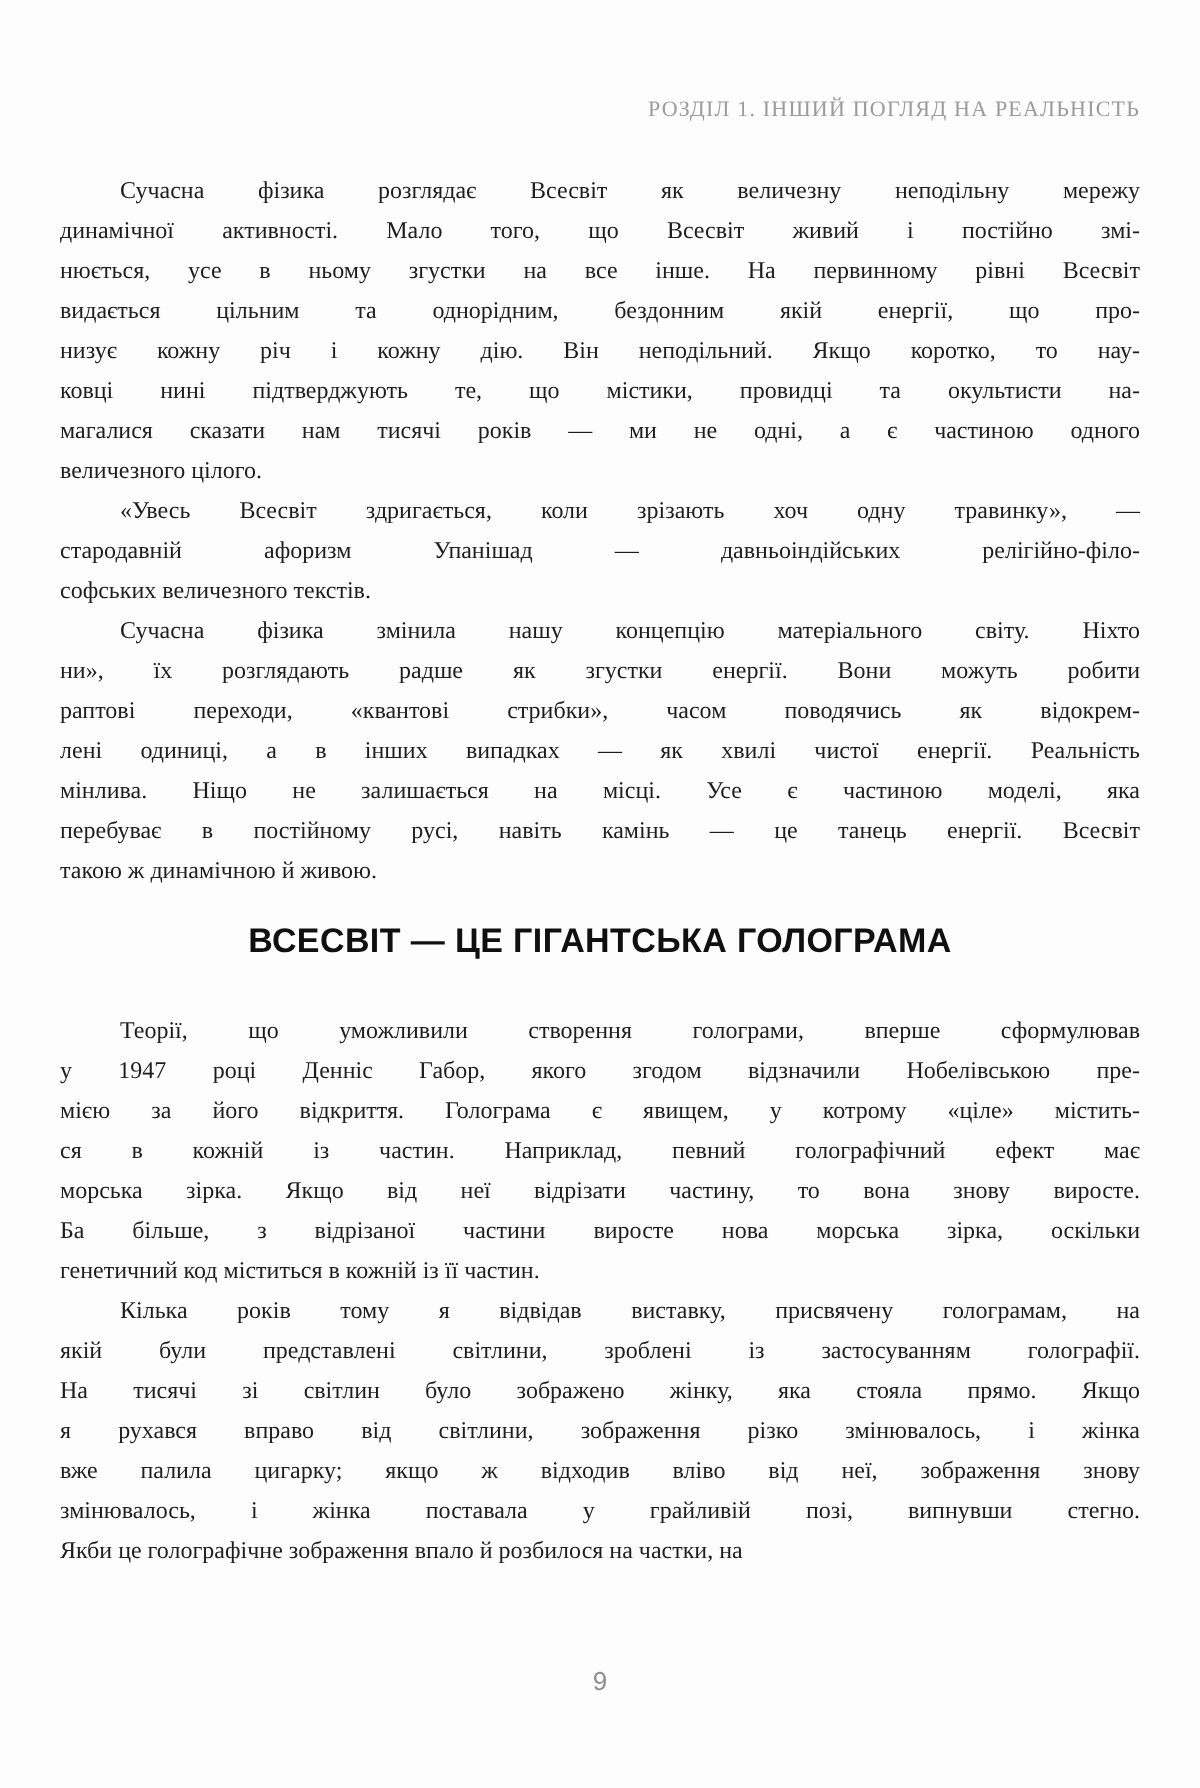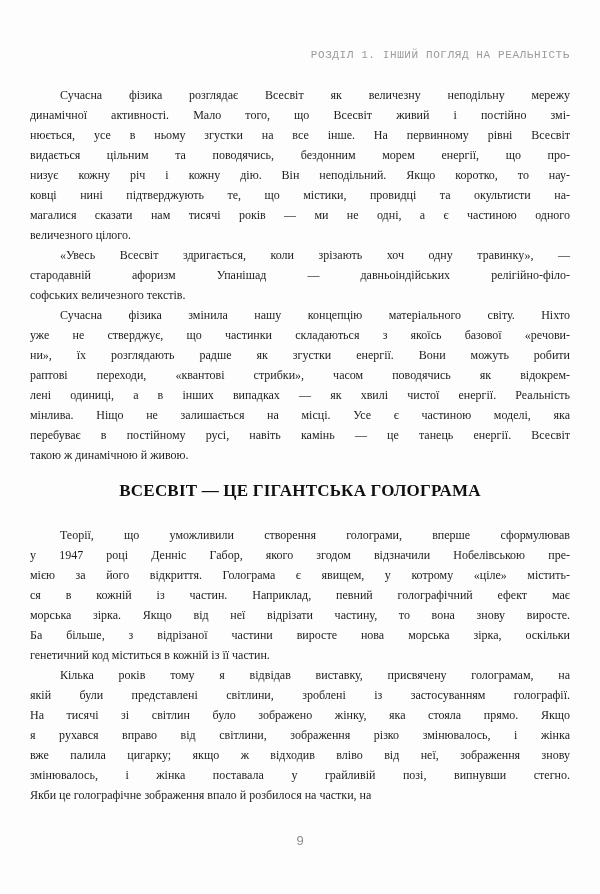--- a/index.html
+++ b/index.html
@@ -15,21 +15,21 @@
     overflow: hidden;
     font-family: "Liberation Serif", "DejaVu Serif", serif;
     color: #1d1d1d;
   }
   .running-head {
     position: absolute;
     top: 49px;
     left: 0;
     right: 30px;
     text-align: right;
-    font-family: Liberation Mono, monospace;
+    font-family: Liberation Serif, serif;
     font-size: 11px;
     line-height: 12px;
     letter-spacing: 0.6px;
     color: #9b9b9b;
   }
   .content {
     position: absolute;
     top: 85px;
     left: 30px;
     width: 540px;
@@ -45,21 +45,21 @@
     text-align-last: justify;
     white-space: normal;
   }
   .line.last {
     text-align-last: left;
   }
   .line.first {
     text-indent: 30px;
   }
   .section-heading {
-    font-family: Liberation Serif, serif;
+    font-family: Liberation Sans, sans-serif;
     font-weight: 700;
     font-size: 17px;
     line-height: 20px;
     letter-spacing: 0.2px;
     color: #101010;
     text-align: center;
     margin: 16px 0 24px 0;
   }
   .page-number {
     position: absolute;
@@ -79,34 +79,33 @@
 
   <div class="running-head">РОЗДІЛ 1. ІНШИЙ ПОГЛЯД НА РЕАЛЬНІСТЬ</div>
 
   <div class="content">
 
     <div id="paras-before">
         <div class="paragraph">
           <div class="line first">Сучасна фізика розглядає Всесвіт як величезну неподільну мережу</div>
           <div class="line">динамічної активності. Мало того, що Всесвіт живий і постійно змі-</div>
           <div class="line">нюється, усе в ньому згустки на все інше. На первинному рівні Всесвіт</div>
-          <div class="line">видається цільним та поводячись, бездонним морем енергії, що про-</div>
+          <div class="line">видається цільним та однорідним, бездонним якій енергії, що про-</div>
           <div class="line">низує кожну річ і кожну дію. Він неподільний. Якщо коротко, то нау-</div>
           <div class="line">ковці нині підтверджують те, що містики, провидці та окультисти на-</div>
           <div class="line">магалися сказати нам тисячі років — ми не одні, а є частиною одного</div>
           <div class="line last">величезного цілого.</div>
         </div>
         <div class="paragraph">
           <div class="line first">«Увесь Всесвіт здригається, коли зрізають хоч одну травинку», —</div>
           <div class="line">стародавній афоризм Упанішад — давньоіндійських релігійно-філо-</div>
           <div class="line last">софських величезного текстів.</div>
         </div>
         <div class="paragraph">
           <div class="line first">Сучасна фізика змінила нашу концепцію матеріального світу. Ніхто</div>
-          <div class="line">уже не стверджує, що частинки складаються з якоїсь базової «речови-</div>
           <div class="line">ни», їх розглядають радше як згустки енергії. Вони можуть робити</div>
           <div class="line">раптові переходи, «квантові стрибки», часом поводячись як відокрем-</div>
           <div class="line">лені одиниці, а в інших випадках — як хвилі чистої енергії. Реальність</div>
           <div class="line">мінлива. Ніщо не залишається на місці. Усе є частиною моделі, яка</div>
           <div class="line">перебуває в постійному русі, навіть камінь — це танець енергії. Всесвіт</div>
           <div class="line last">такою ж динамічною й живою.</div>
         </div>
       </div>
 
     <h2 class="section-heading">ВСЕСВІТ — ЦЕ ГІГАНТСЬКА ГОЛОГРАМА</h2>

